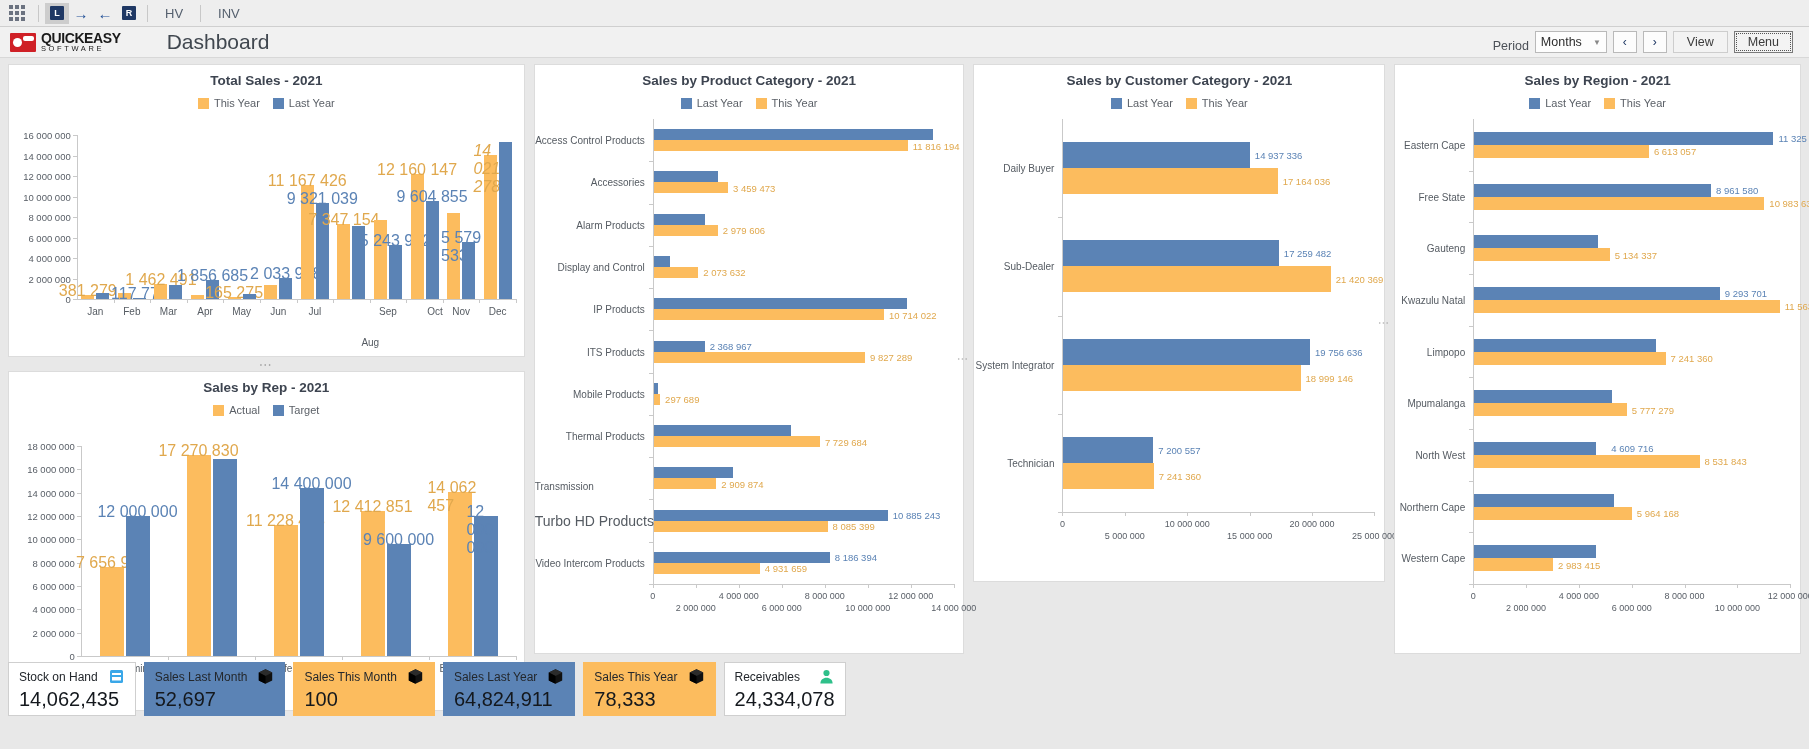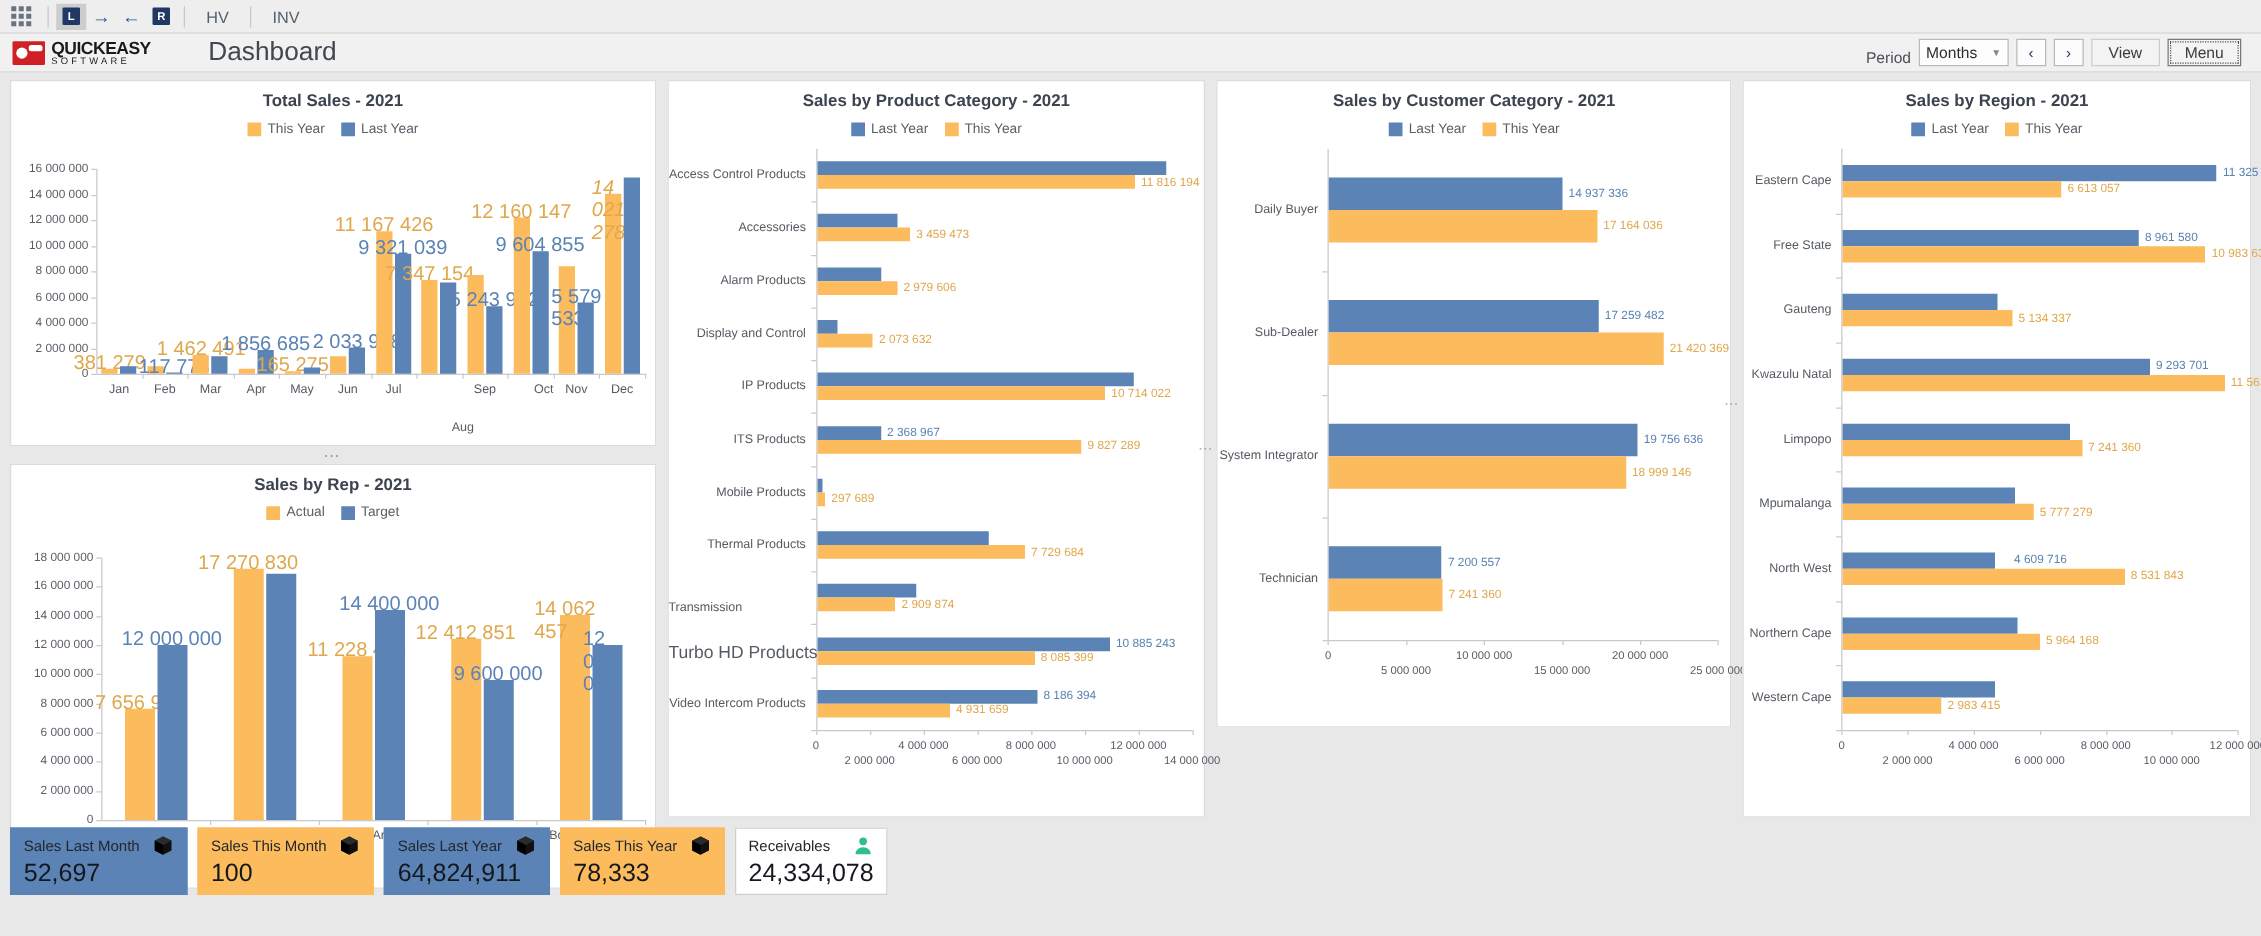--- a/index.html
+++ b/index.html
@@ -618,20 +618,31 @@
           <div style="position: absolute; left: 0px; width: 70px; top: 445.167px; transform: translateY(-50%); text-align: right; font-size: 10px; color: rgb(85, 91, 98); white-space: nowrap;">Western Cape</div>
           <div style="position: absolute; left: 79px; top: 432.167px; width: 121.517px; height: 13px; background: rgb(91, 131, 181);"></div>
           <div style="position: absolute; left: 79px; top: 445.167px; width: 78.8119px; height: 13px; background: rgb(252, 188, 94);"></div>
           <div style="position: absolute; left: 162.812px; top: 451.667px; transform: translateY(-50%); font-size: 9.5px; white-space: nowrap; color: rgb(224, 168, 77);">2 983 415</div>
           <div class="h-ytickmark" style="left: 74px; top: 471px;"></div>
         </div>
     </div>
   </div>
 
   <div class="kpis" id="kpi-row">
+      <div class="kpi white">
+        <div class="krow">
+          <span class="klabel">Stock on Hand</span>
+          <span class="icon-box"><svg width="17" height="17" viewBox="0 0 17 17">
+              <rect x="2" y="2" width="13" height="13" rx="1.5" fill="#3aa7e8"></rect>
+              <rect x="4" y="5" width="9" height="2" fill="#fff"></rect>
+              <rect x="4" y="9" width="9" height="3.5" fill="#fff"></rect>
+            </svg></span>
+        </div>
+        <div class="kvalue">14,062,435</div>
+      </div>
       <div class="kpi blue">
         <div class="krow">
           <span class="klabel">Sales Last Month</span>
           <span class="icon-box"><svg width="17" height="17" viewBox="0 0 17 17">
               <path d="M8.5 1.2 15.2 4.6v7.8L8.5 15.8 1.8 12.4V4.6z" fill="#111"></path>
               <path d="M8.5 1.2 15.2 4.6 8.5 8 1.8 4.6z" fill="#2b2b2b"></path>
               <path d="M8.5 8v7.8L1.8 12.4V4.6z" fill="#000"></path>
             </svg></span>
         </div>
         <div class="kvalue">52,697</div>

